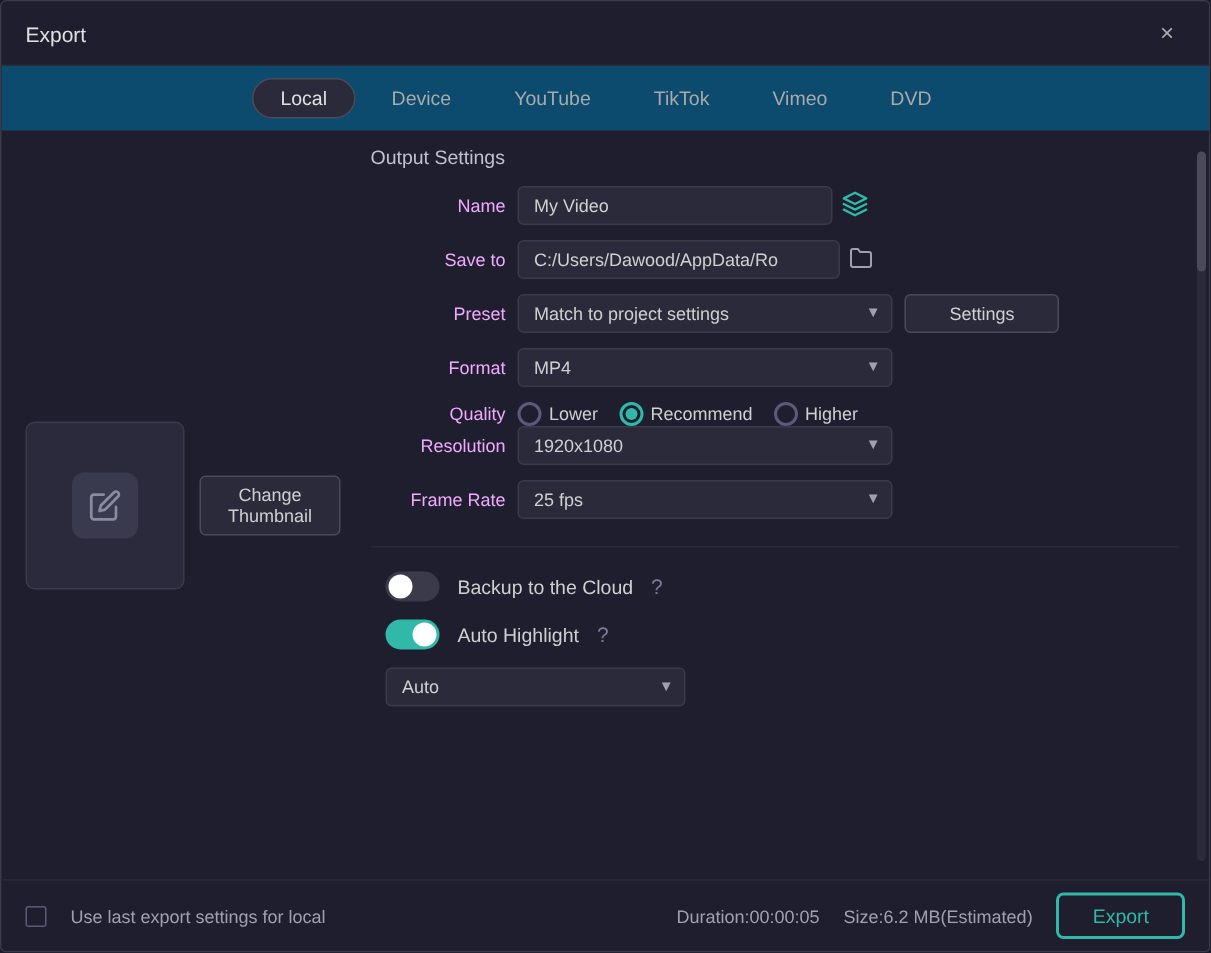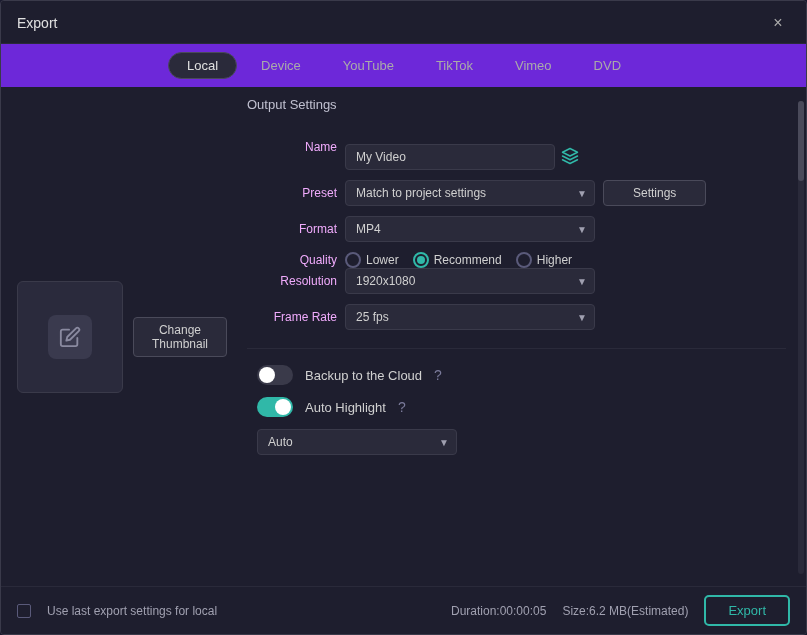--- a/index.html
+++ b/index.html
@@ -53,21 +53,21 @@
       justify-content: center;
       border-radius: 3px;
     }
     
     .tabs {
       display: flex;
       align-items: center;
       justify-content: center;
       gap: 6px;
       padding: 8px 16px;
-      background: #6d28d9;
+      background: #0c4a6e;
       flex-shrink: 0;
     }
     .tab {
       padding: 5px 18px;
       border-radius: 20px;
       cursor: pointer;
       font-size: 13px;
       color: #aaa;
       border: none;
       background: none;
@@ -182,21 +182,20 @@
       font-size: 12px;
       outline: none;
       max-width: 250px;
     }
     .input-with-icon {
       display: flex;
       align-items: center;
       gap: 6px;
       flex: 1;
       max-width: 260px;
-      margin-top: 20px;
     }
     .ai-icon {
       color: #30b8a8;
       font-size: 14px;
       cursor: pointer;
     }
     .folder-icon {
       color: #a0a0b0;
       cursor: pointer;
       font-size: 14px;
@@ -431,20 +430,31 @@
           <span class="ai-icon">
             <svg width="18" height="18" viewBox="0 0 24 24" fill="none" stroke="#30b8a8" stroke-width="2" stroke-linecap="round" stroke-linejoin="round">
               <path d="M12 2L2 7l10 5 10-5-10-5z"></path>
               <path d="M2 17l10 5 10-5"></path>
               <path d="M2 12l10 5 10-5"></path>
             </svg>
           </span>
         </div>
       </div>
 
+      <div class="form-row">
+        <span class="form-label">Save to</span>
+        <div class="input-with-icon">
+          <input class="path-input" type="text" value="C:/Users/Dawood/AppData/Ro" style="">
+          <span class="folder-icon">
+            <svg width="16" height="16" viewBox="0 0 24 24" fill="none" stroke="#a0a0b0" stroke-width="2" stroke-linecap="round" stroke-linejoin="round">
+              <path d="M22 19a2 2 0 0 1-2 2H4a2 2 0 0 1-2-2V5a2 2 0 0 1 2-2h5l2 3h9a2 2 0 0 1 2 2z"></path>
+            </svg>
+          </span>
+        </div>
+      </div>
 
       <div class="form-row">
         <span class="form-label">Preset</span>
         <div class="select-wrapper">
           <select class="form-select">
             <option>Match to project settings</option>
           </select>
           <span class="select-chevron">▼</span>
         </div>
         <button class="settings-btn">Settings</button>

